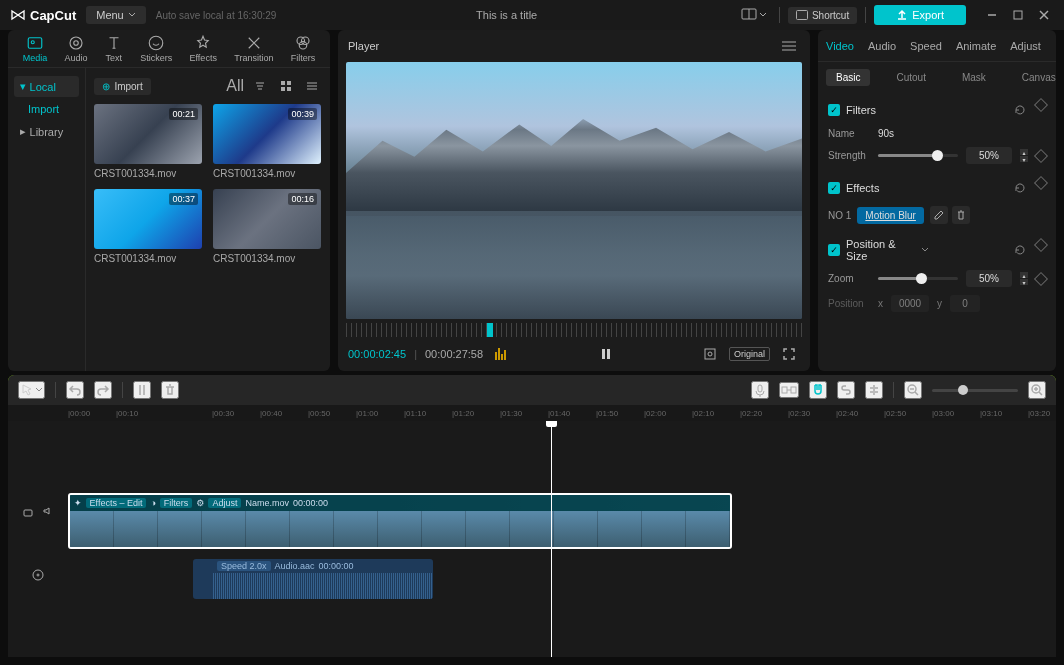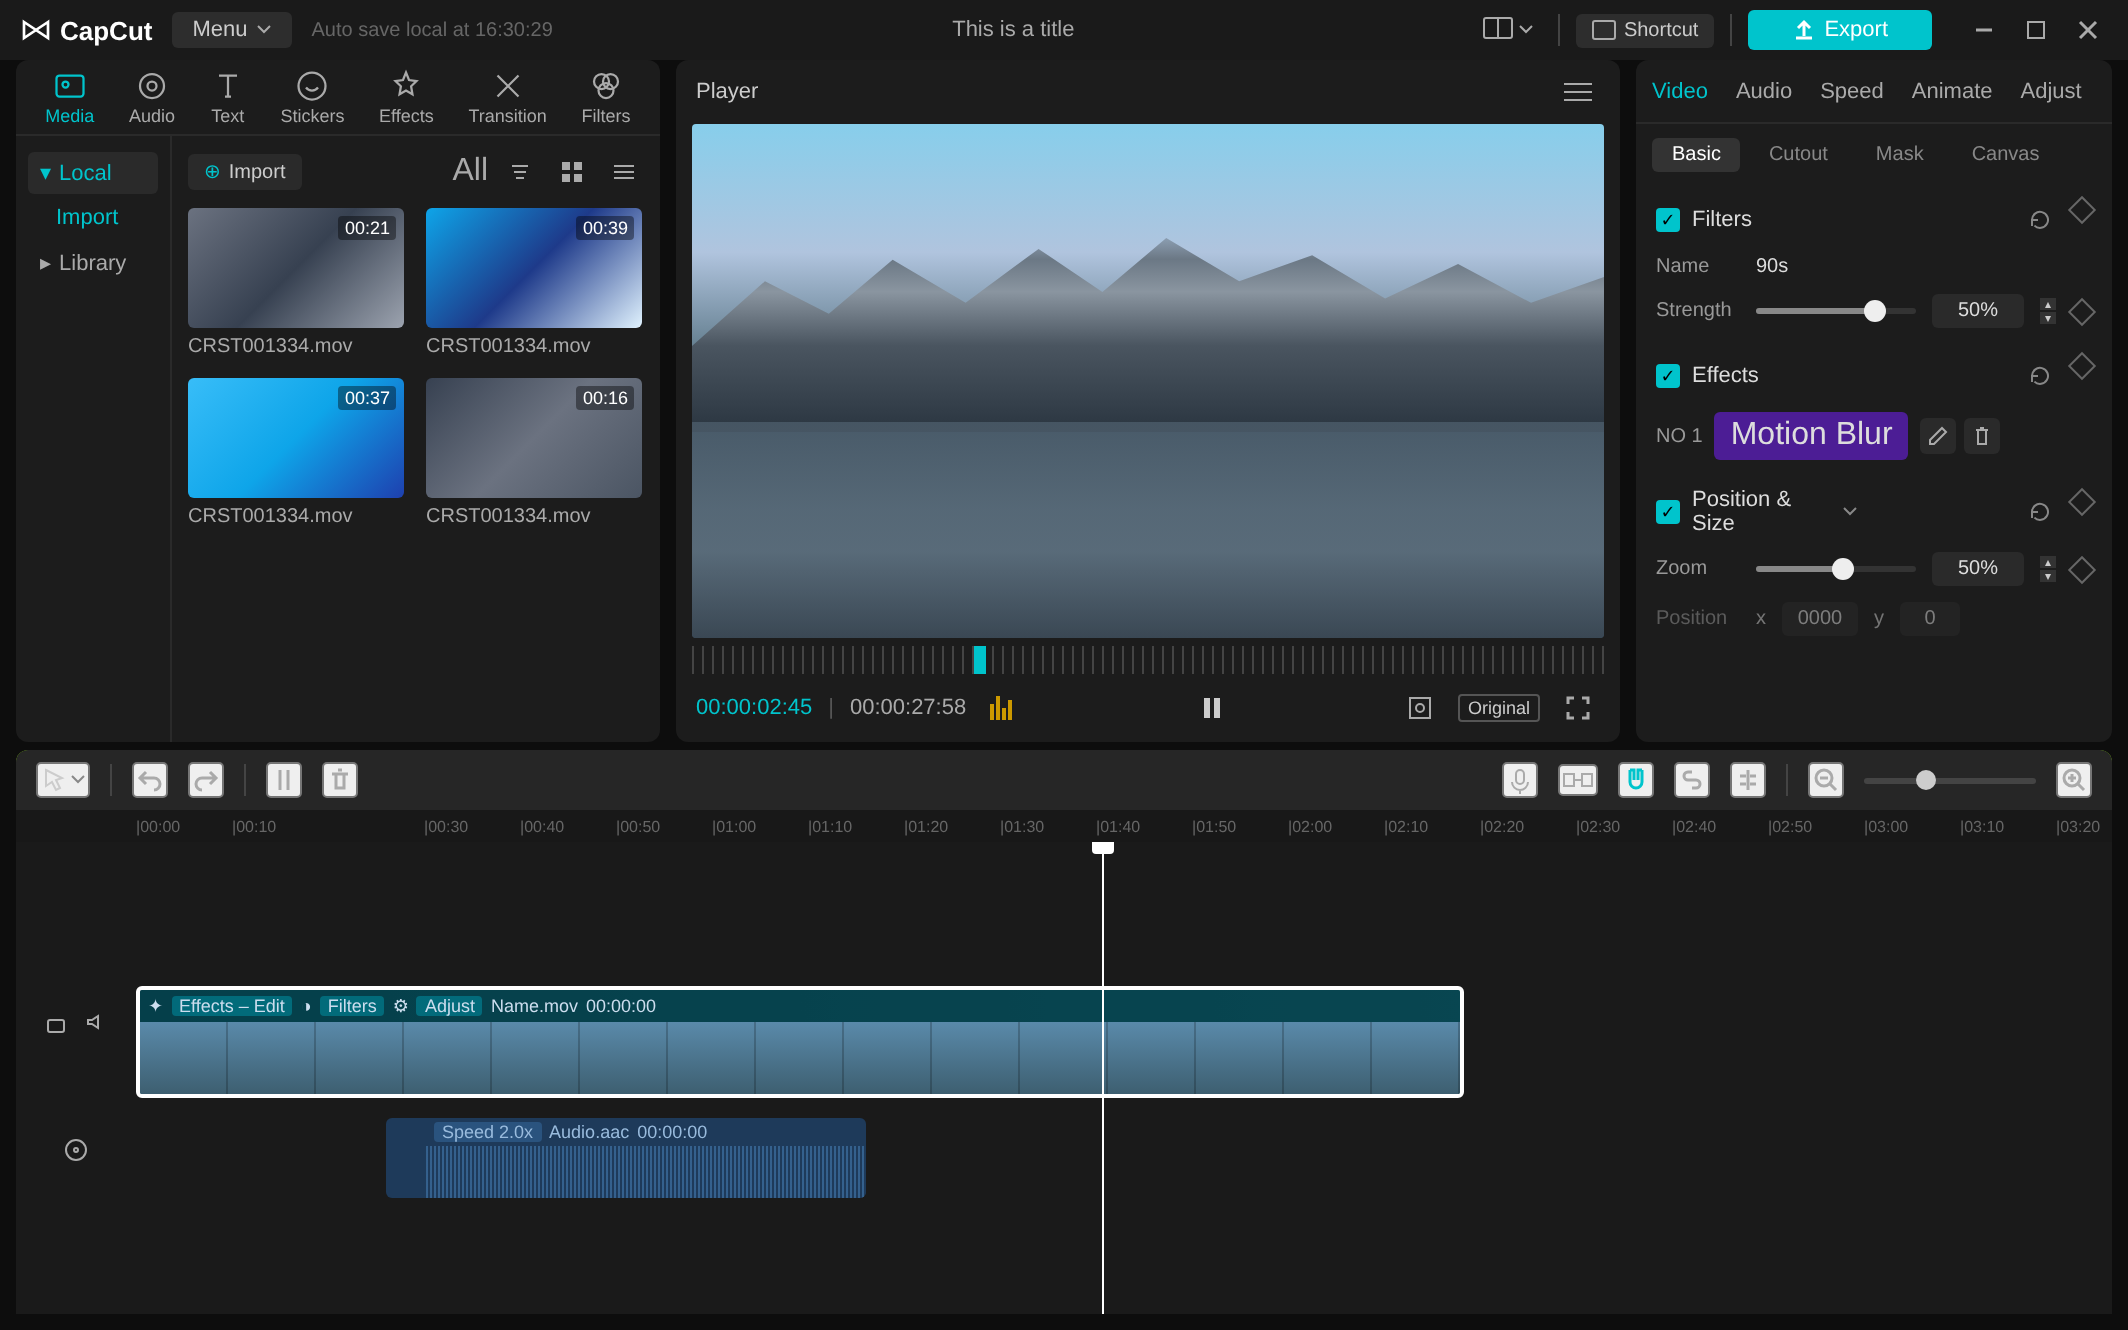--- a/index.html
+++ b/index.html
@@ -63,42 +63,42 @@
 .time-total { color: #aaa; font-size: 11px; font-variant-numeric: tabular-nums; }
 .pc-center { flex: 1; display: flex; justify-content: center; }
 .pc-right { display: flex; gap: 8px; align-items: center; }
 .badge-original { border: 1px solid #555; padding: 1px 4px; font-size: 9px; color: #ccc; border-radius: 2px; }
 
 
 .inspector { width: 238px; background: #1c1c1c; border-radius: 6px; display: flex; flex-direction: column; overflow: hidden; }
 .insp-tabs { height: 32px; display: flex; align-items: center; border-bottom: 1px solid #2a2a2a; padding: 0 8px; gap: 14px; }
 .insp-tab { color: #aaa; font-size: 11px; cursor: pointer; }
 .insp-tab.active { color: #00c4cc; }
-.subtabs { height: 30px; display: flex; align-items: center; padding: 0 8px; gap: 4px; }
+.subtabs { height: 30px; display: flex; align-items: center; padding: 0 8px; gap: 16px; }
 .subtab { padding: 3px 10px; color: #888; font-size: 10px; cursor: pointer; border-radius: 3px; }
 .subtab.active { background: #333; color: #fff; }
 .insp-body { flex: 1; padding: 8px 10px; overflow-y: auto; }
 .section { margin-bottom: 14px; }
 .section-head { display: flex; align-items: center; gap: 6px; margin-bottom: 8px; }
 .chk { width: 12px; height: 12px; background: #00c4cc; border-radius: 2px; display: flex; align-items: center; justify-content: center; color: #000; font-size: 9px; }
 .section-title { flex: 1; color: #ddd; font-size: 11px; }
 .section-icons { display: flex; gap: 6px; }
 .row { display: flex; align-items: center; gap: 8px; margin-bottom: 8px; font-size: 10px; }
 .row-label { width: 42px; color: #999; }
 .row-val { color: #ddd; }
 .slider { flex: 1; height: 3px; background: #333; border-radius: 2px; position: relative; }
 .slider-fill { height: 100%; background: #888; border-radius: 2px; }
 .slider-thumb { position: absolute; top: -4px; width: 11px; height: 11px; background: #eee; border-radius: 50%; }
 .num-input { width: 46px; background: #2a2a2a; border: none; color: #ddd; font-size: 10px; padding: 3px 4px; border-radius: 3px; text-align: center; }
 .spinner { display:flex; flex-direction:column; gap:1px; }
 .spinner span { width:8px; height:6px; background:#333; font-size:6px; display:flex; align-items:center; justify-content:center; cursor:pointer; }
 .diamond { width: 10px; height: 10px; transform: rotate(45deg); border: 1px solid #666; }
 .effect-chip { display: flex; align-items: center; gap: 6px; }
 .chip-label { color: #999; font-size: 10px; }
-.chip-val { background: #4c1d95; padding: 3px 8px; border-radius: 3px; color: #ddd; font-size: 16px; }
+.chip-val { background: #0369a1; padding: 3px 8px; border-radius: 3px; color: #ddd; font-size: 10px; text-decoration: underline; }
 .chip-btns { display: flex; gap: 4px; }
 .chip-btn { width: 18px; height: 18px; background: #2a2a2a; border-radius: 3px; display: flex; align-items: center; justify-content: center; cursor: pointer; }
 
 
 .timeline { height: 282px; background: #84cc16; margin: 0 8px 8px 8px; border-radius: 6px; display: flex; flex-direction: column; text-decoration: underline; }
 .tl-toolbar { height: 30px; display: flex; align-items: center; padding: 0 10px; gap: 10px; background: #262626; border-radius: 6px 6px 0 0; }
 .tl-tool { cursor: pointer; color: #aaa; display: flex; align-items: center; }
 .tl-tool.active { color: #00c4cc; }
 .tl-spacer { flex: 1; }
 .tl-zoom-slider { width: 86px; height: 3px; background: #444; border-radius: 2px; position: relative; }

